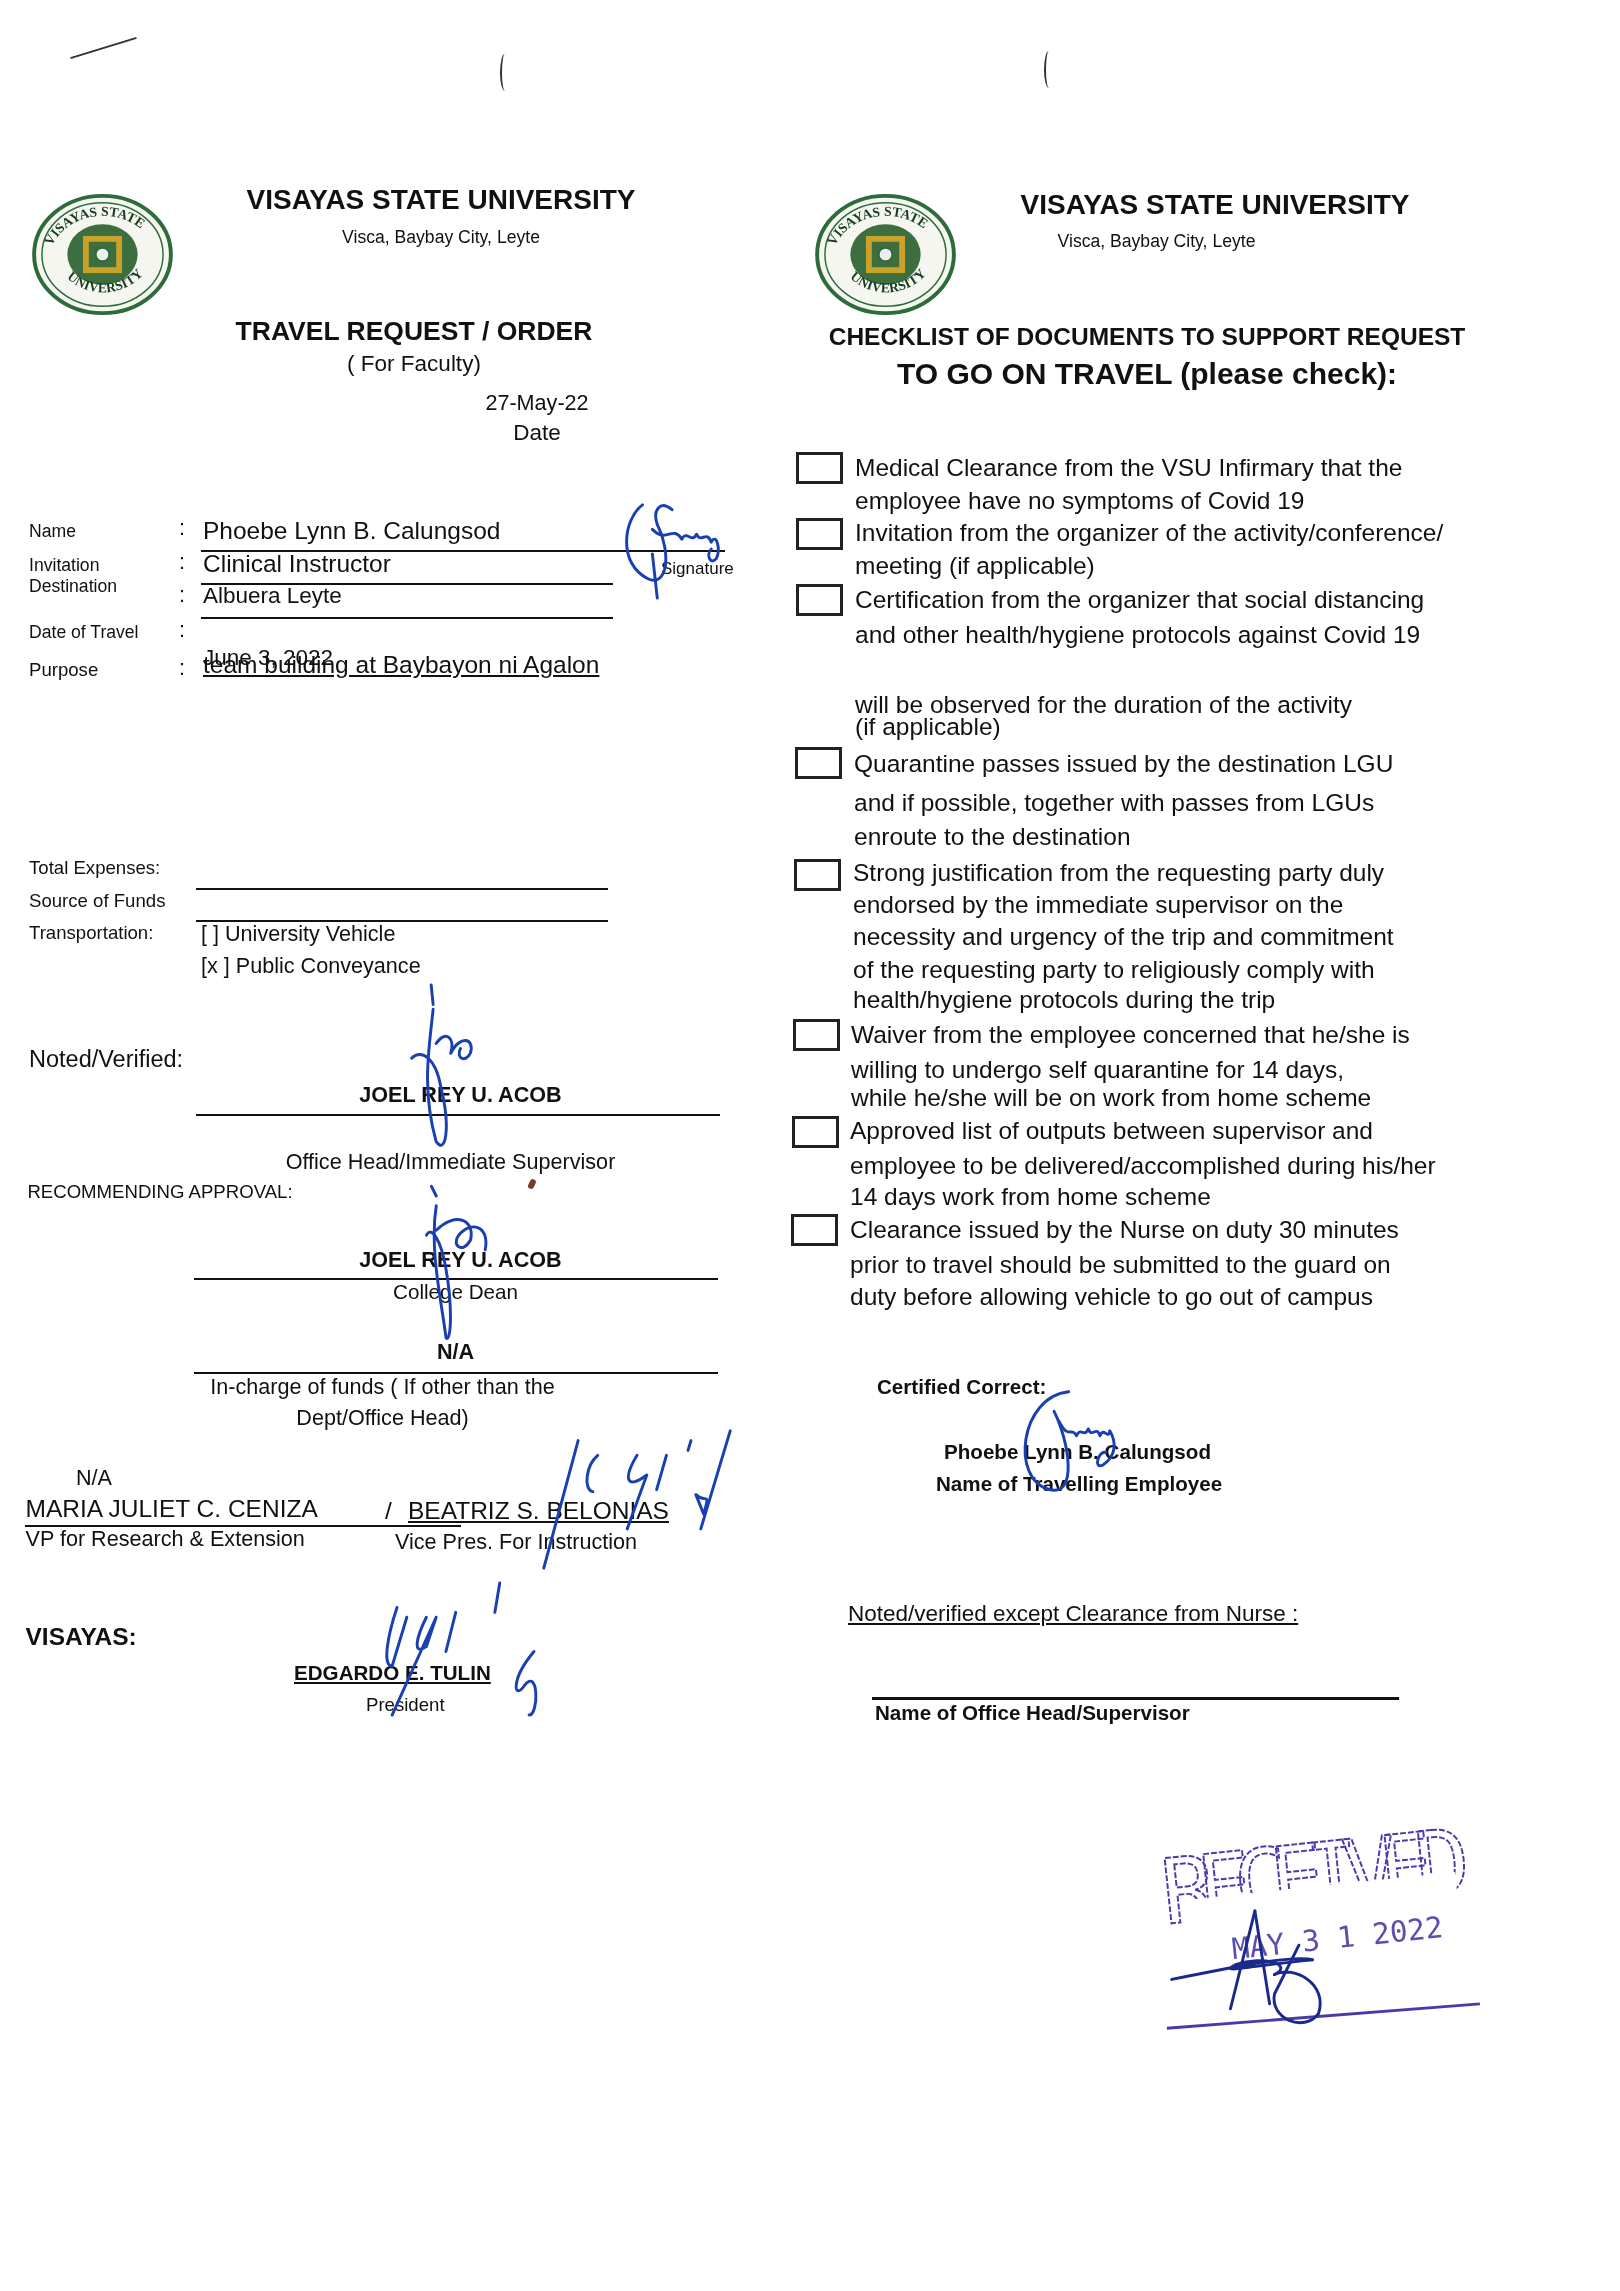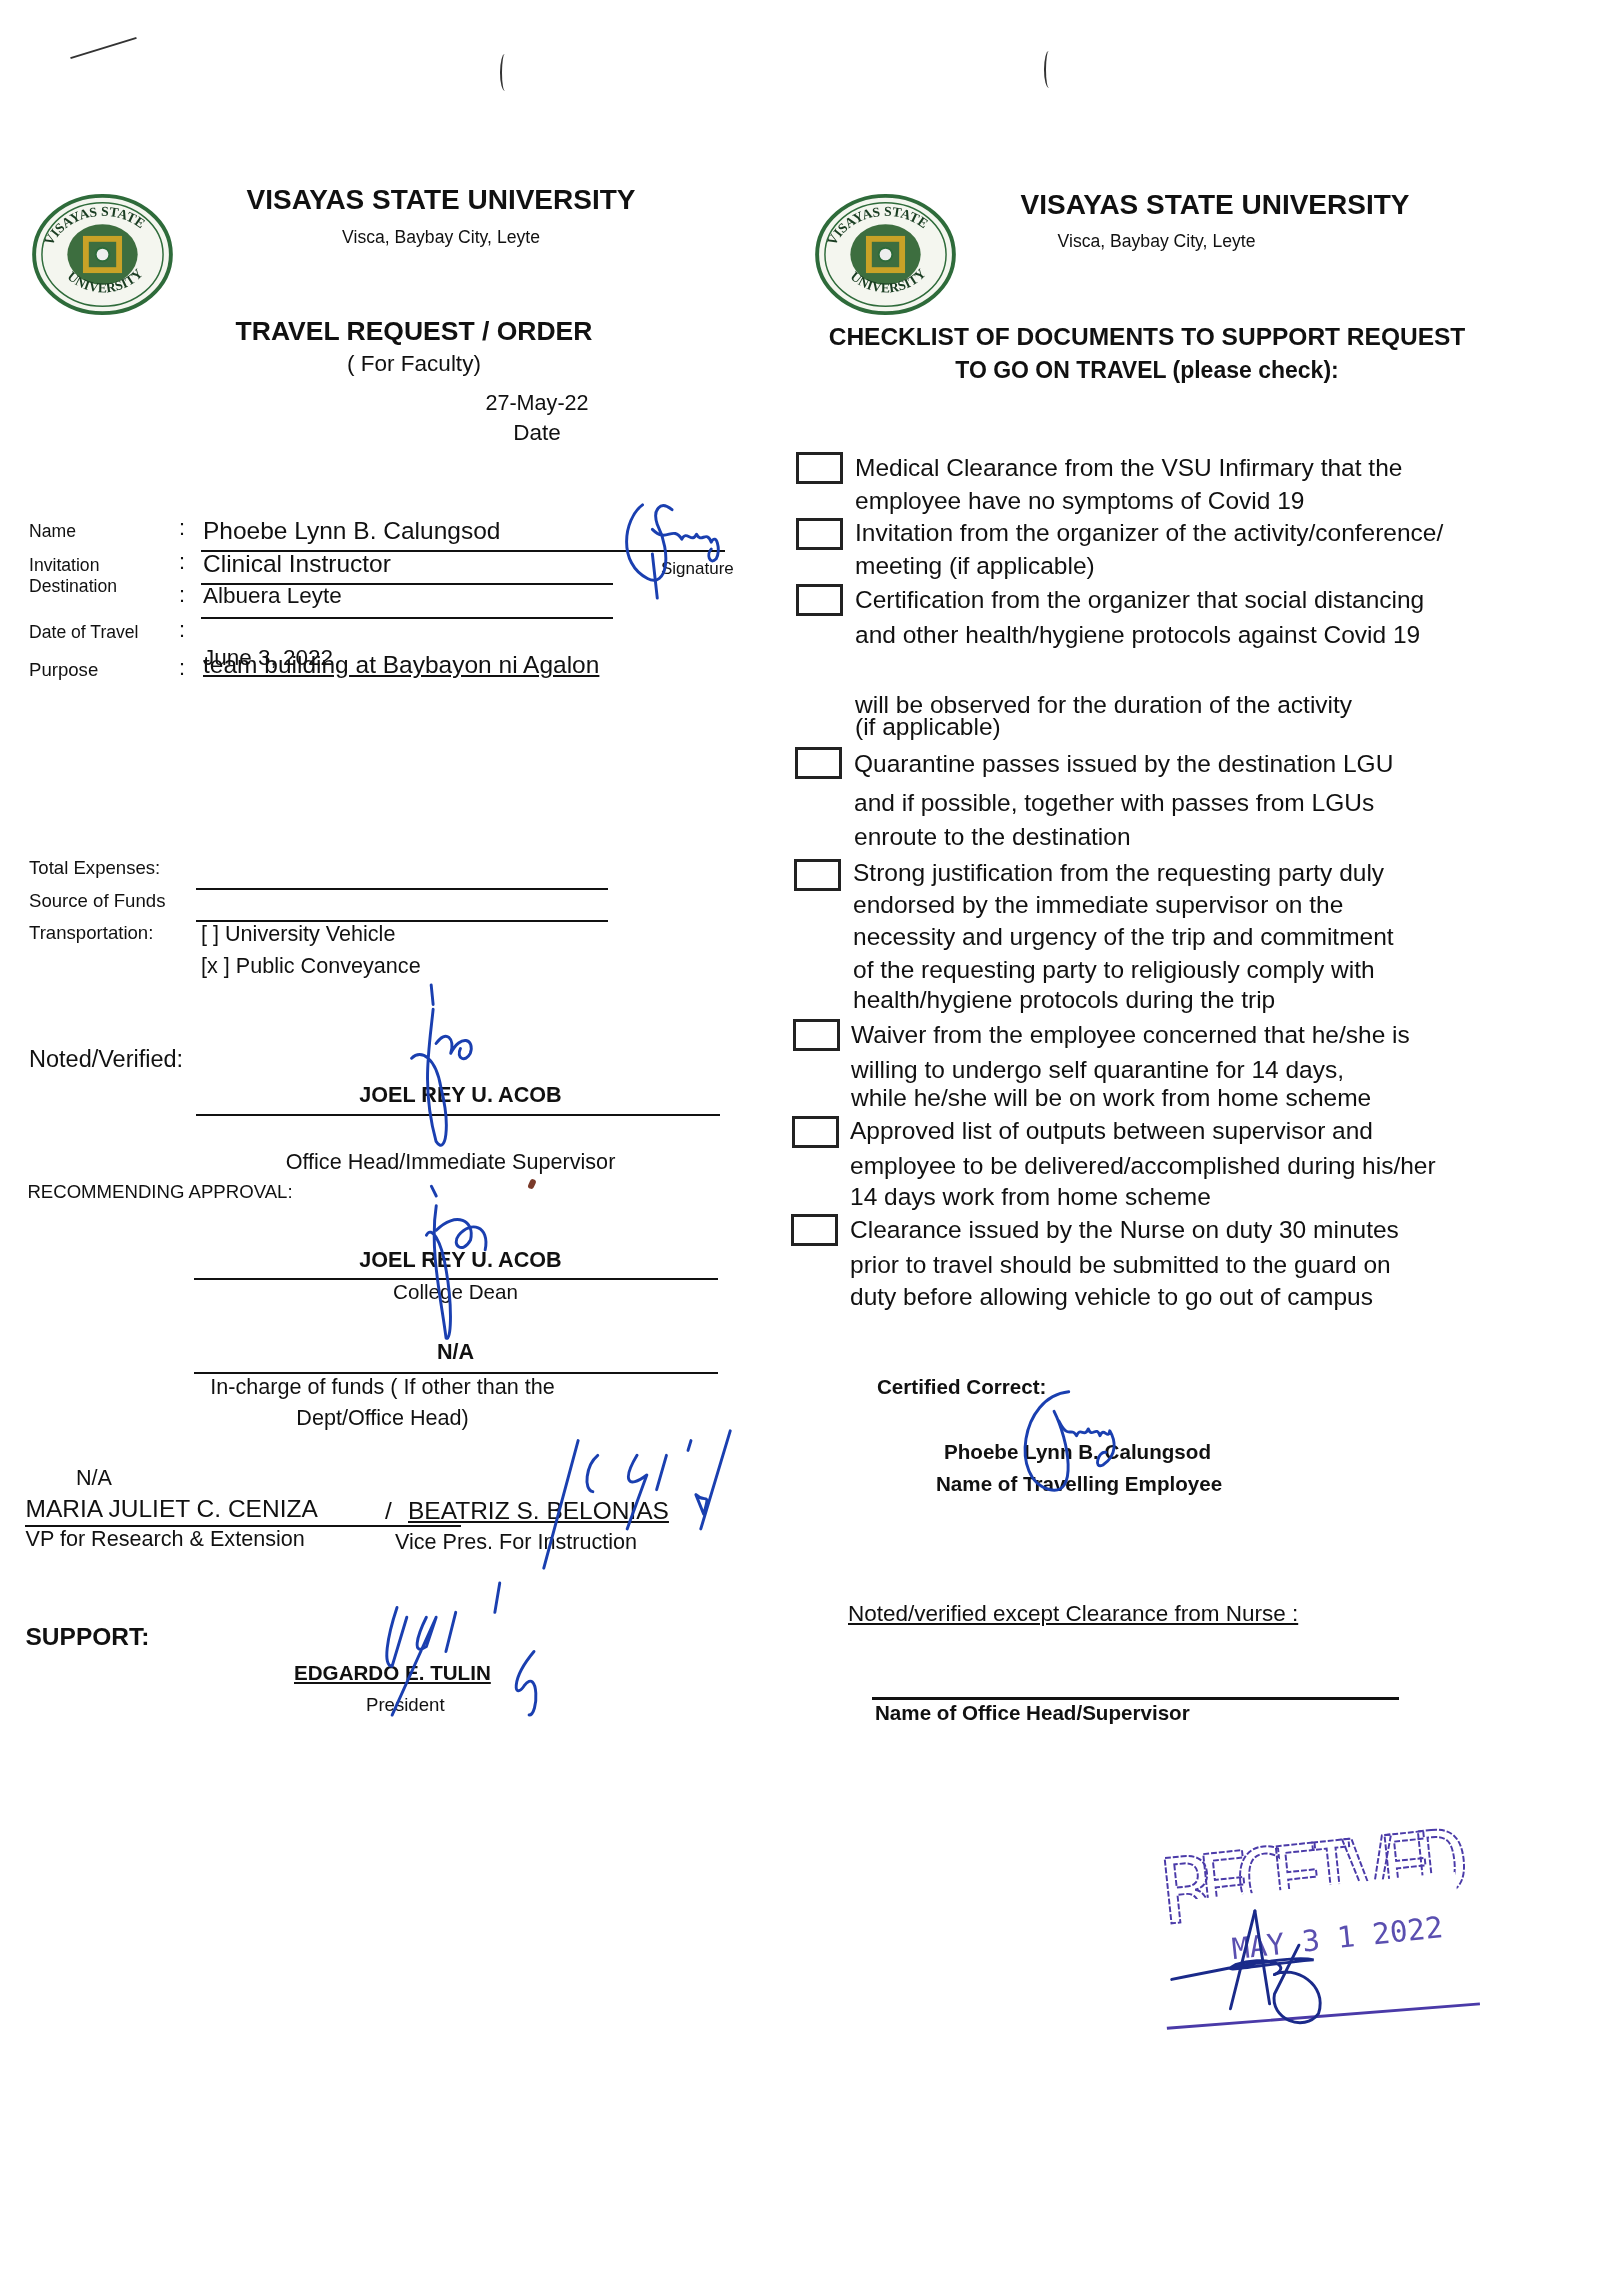--- a/index.html
+++ b/index.html
@@ -137,21 +137,21 @@
   <svg class="sig" style="left:529px;top:1421px;" width="216" height="157" viewBox="0 0 220 160">
     <path d="M50,20 L15,150"></path>
     <path d="M70,35 C58,45 55,70 65,72"></path>
     <path d="M110,35 C95,60 100,70 120,55 L100,110"></path>
     <path d="M140,35 L130,70"></path>
     <path d="M165,20 L162,30"></path>
     <path d="M205,10 L175,110"></path>
     <path d="M170,75 C180,85 185,70 178,95 Z"></path>
   </svg>
 
-  <span class="abs bold" style="left:25.5px;top:1623px;font-size:24.5px;">SUPPORT:</span>
+  <span class="abs bold" style="left:25.5px;top:1623px;font-size:24.5px;">VISAYAS:</span>
   <span class="abs bold" style="left:294px;top:1661px;font-size:20.6px;text-decoration:underline;">EDGARDO E. TULIN</span>
   <span class="abs" style="left:366px;top:1694px;font-size:18.6px;">President</span>
   <svg class="sig" style="left:353px;top:1578px;" width="225" height="147" viewBox="0 0 230 150">
     <path d="M45,30 C35,60 30,90 40,90 L55,40"></path>
     <path d="M75,40 C65,60 60,80 75,70 L85,40 L40,140"></path>
     <path d="M105,35 L95,75"></path>
     <path d="M150,5 L145,35"></path>
     <path d="M185,75 C160,105 165,125 175,110 C190,90 190,140 180,140"></path>
   </svg>
 </section>
@@ -167,21 +167,21 @@
     <path id="arcR1" d="M20,68 A56,48 0 0 1 130,62" fill="none"></path>
     <text font-size="14" font-weight="bold" fill="#1a3d22" font-family="'Liberation Serif', serif"><textPath href="#arcR1" startOffset="8%">VISAYAS STATE</textPath></text>
     <path id="arcR2" d="M28,72 A50,44 0 0 0 124,72" fill="none"></path>
     <text font-size="14" font-weight="bold" fill="#1a3d22" font-family="'Liberation Serif', serif"><textPath href="#arcR2" startOffset="16%">UNIVERSITY</textPath></text>
   </svg>
 
   <div class="abs bold center" style="left:980px;top:189px;width:470px;font-size:28px;">VISAYAS STATE UNIVERSITY</div>
   <div class="abs center" style="left:980px;top:231px;width:353px;font-size:17.6px;">Visca, Baybay City, Leyte</div>
 
   <div class="abs bold center" style="left:794px;top:323px;width:706px;font-size:24.5px;">CHECKLIST OF DOCUMENTS TO SUPPORT REQUEST</div>
-  <div class="abs bold center" style="left:794px;top:357px;width:706px;font-size:23px;">TO GO ON TRAVEL (please check):</div>
+  <div class="abs bold center" style="left:794px;top:357px;width:706px;font-size:30px;">TO GO ON TRAVEL (please check):</div>
 
   <div>
     <div class="cb" style="left:796px;top:452px;"></div>
     <div class="ck-line" style="left:855px;top:454px;">Medical Clearance from the VSU Infirmary that the</div>
     <div class="ck-line" style="left:855px;top:487px;">employee have no symptoms of Covid 19</div>
   </div>
   <div>
     <div class="cb" style="left:796px;top:518px;"></div>
     <div class="ck-line" style="left:855px;top:519px;">Invitation from the organizer of the activity/conference/</div>
     <div class="ck-line" style="left:855px;top:552px;">meeting (if applicable)</div>

